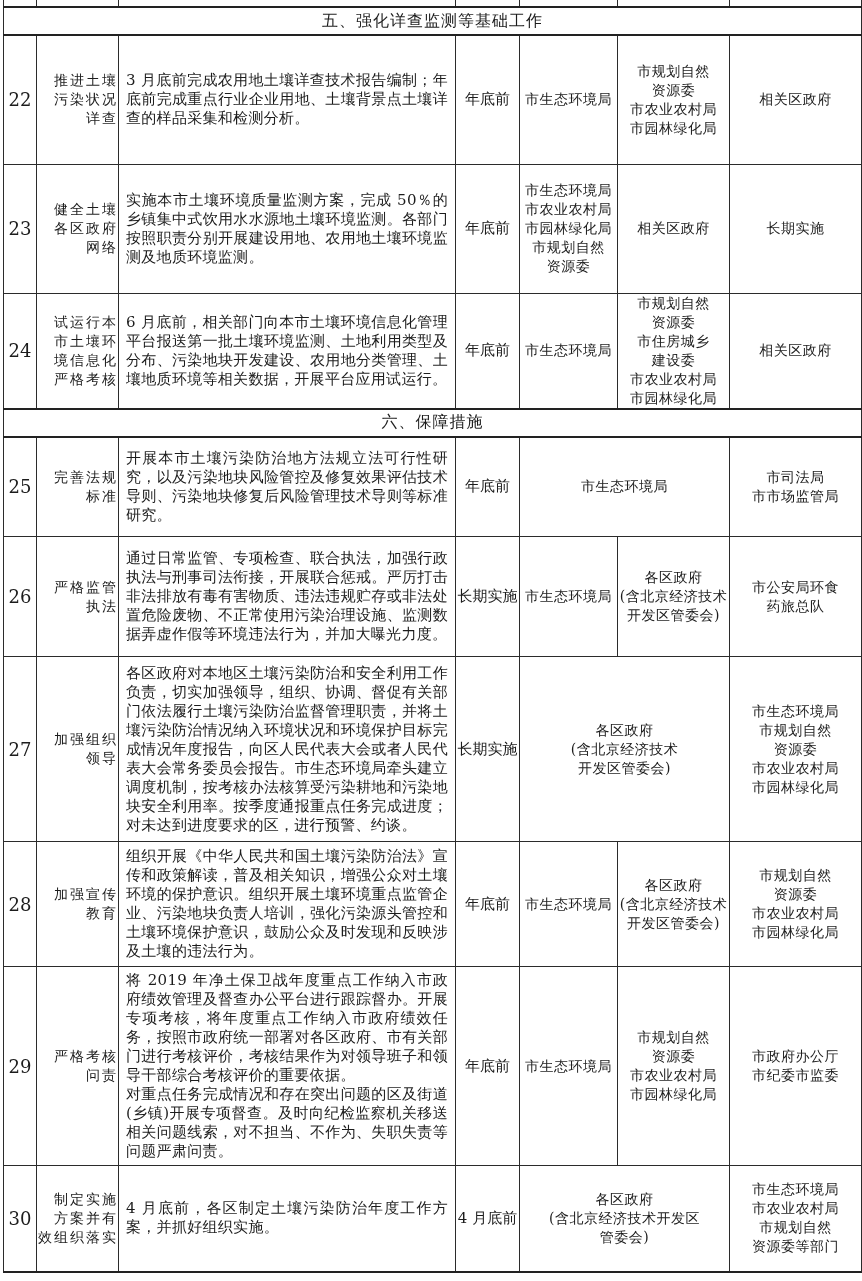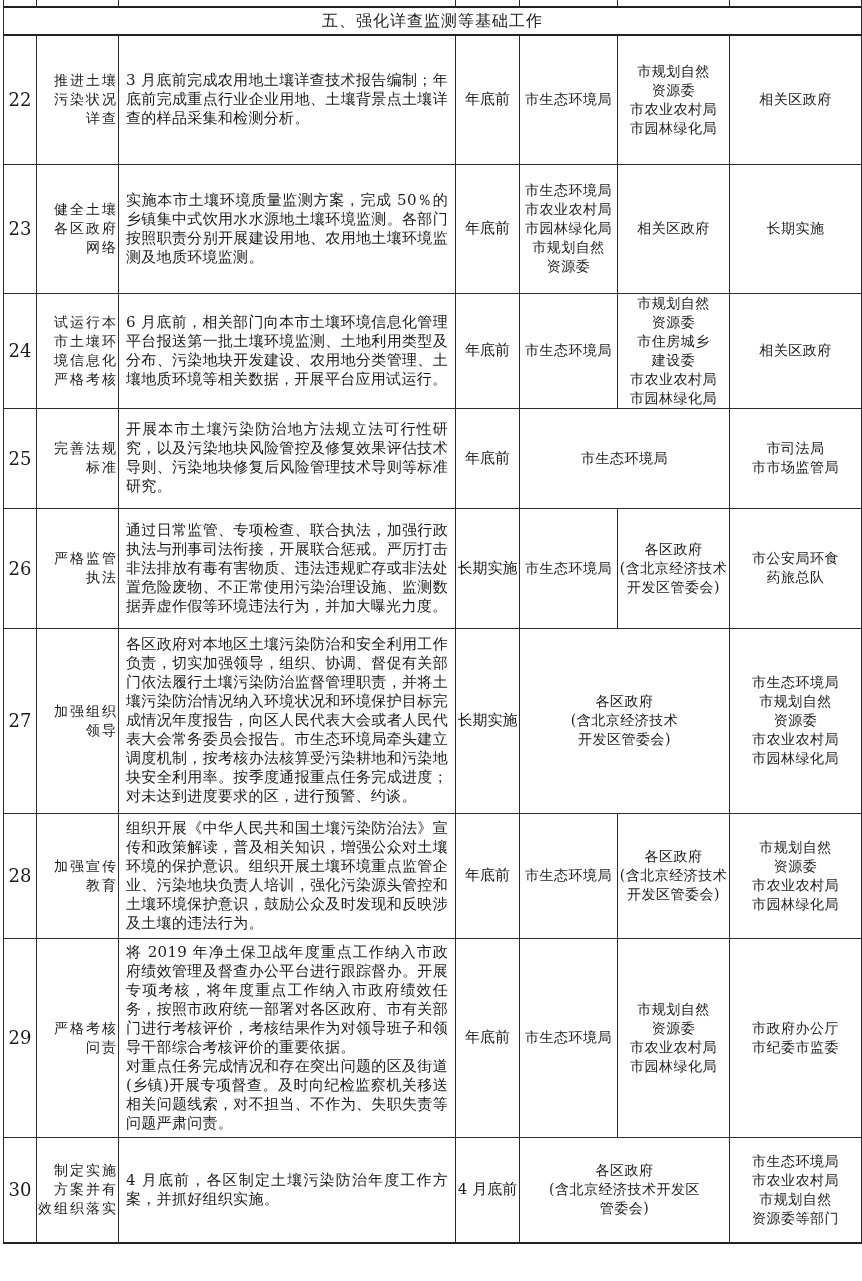--- a/index.html
+++ b/index.html
@@ -135,20 +135,23 @@
           <div class="ln">市住房城乡</div>
           <div class="ln">建设委</div>
           <div class="ln">市农业农村局</div>
           <div class="ln">市园林绿化局</div>
         </td>
     <td class="units">
           <div class="ln">相关区政府</div>
         </td>
   </tr>
 
+  <tr>
+    <td colspan="7" class="section">六、保障措施</td>
+  </tr>
 
   <tr style="height:100px">
     <td class="c1">25</td>
     <td class="c2">
           <div class="ln">完善法规</div>
           <div class="ln">标准</div>
         </td>
     <td class="c3">
           <div class="ln">开展本市土壤污染防治地方法规立法可行性研究，以及污染地块风险管控及修复效果评估技术导则、污染地块修复后风险管理技术导则等标准研究。</div>
         </td>

